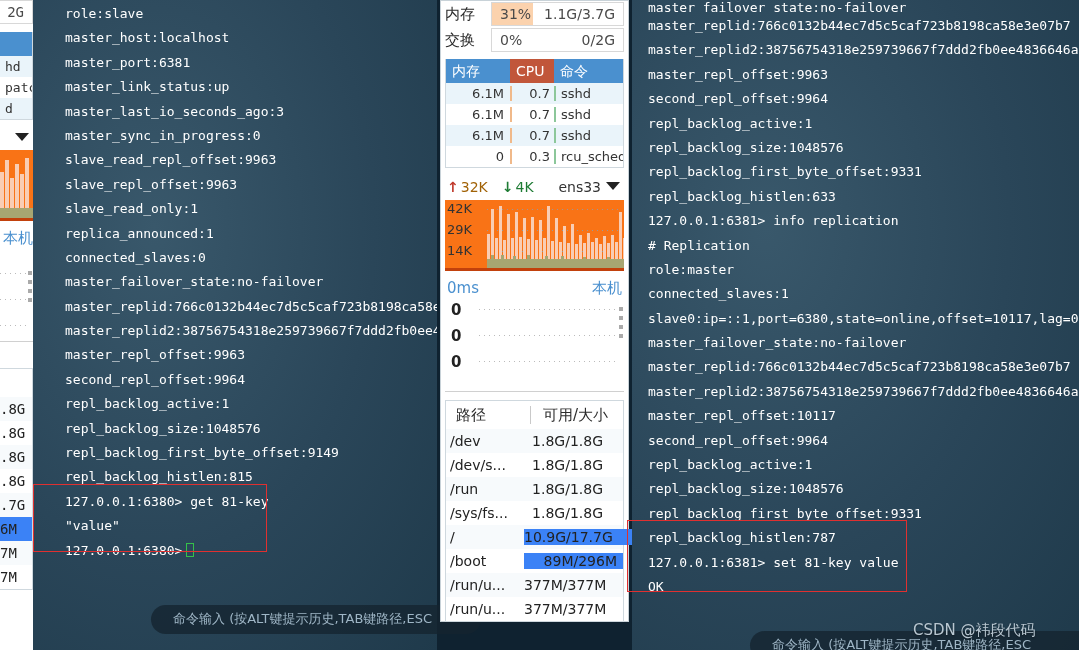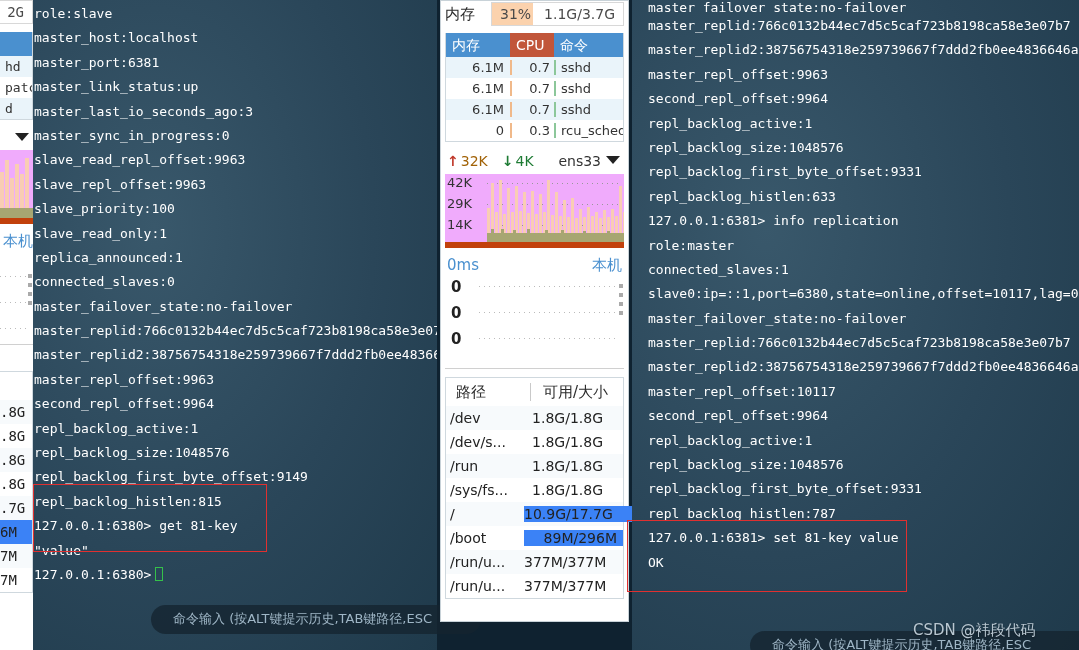--- a/index.html
+++ b/index.html
@@ -15,21 +15,21 @@
   .term{
     background:#2c4a5c;
     background-image:radial-gradient(ellipse at 30% 35%, #39586b 0%, #2a4659 55%, #1f3a4b 100%);
     color:#ffffff;
     font-size:13px;
     line-height:24.4px;
     padding-top:2px;
     overflow:hidden;
     white-space:nowrap;
   }
-  .term .ln{padding-left:1px;height:24.4px;}
+  .term .ln{padding-left:32px;height:24.4px;}
   .term.right .ln{padding-left:16px;}
   .cursor{
     display:inline-block;width:8px;height:14px;
     border:1px solid #35c14a;box-sizing:border-box;
     vertical-align:-2px;margin-left:4px;background:transparent;
   }
   .redbox{
     position:absolute;border:1px solid #e03030;box-sizing:border-box;
     pointer-events:none;
   }
@@ -81,22 +81,22 @@
   
   .nethead{display:flex;align-items:center;height:22px;margin:8px 4px 2px 6px;font-size:14px;}
   .nethead .up{color:#c0392b;font-weight:bold;margin-right:2px;}
   .nethead .upv{color:#a16207;margin-right:14px;}
   .nethead .dn{color:#1e7b34;font-weight:bold;margin-right:2px;}
   .nethead .dnv{color:#1e7b34;}
   .nethead .iface{margin-left:auto;margin-right:4px;color:#333;font-size:14px;}
   .caret{display:inline-block;width:0;height:0;border-left:7px solid transparent;border-right:7px solid transparent;border-top:8px solid #222;margin-left:5px;vertical-align:2px;}
 
   .netchart{
-    position:relative;height:68px;margin:0 4px;border-bottom:6px solid #c2410c;
-    background:#f0abfc;overflow:hidden;
+    position:relative;height:68px;margin:0 4px;border-bottom:3px solid #c2410c;
+    background:#f97316;overflow:hidden;
   }
   .netchart .yl{position:absolute;left:2px;font-size:13px;color:#333;}
   .netchart .plot{position:absolute;left:42px;right:2px;top:2px;bottom:0;}
   .netchart .plot .bar{position:absolute;bottom:0;width:3px;background:#f9cdb4;}
   .netchart .plot .bar2{position:absolute;bottom:0;width:3px;background:#a7a672;}
   .netchart .dots{position:absolute;left:42px;right:2px;height:1px;
     background-image:linear-gradient(to right,#999 1px,transparent 1px);
     background-size:5px 1px;}
 
   .pinghead{display:flex;align-items:center;height:22px;margin:6px 6px 0 6px;font-size:15px;color:#4a90cf;}
@@ -218,21 +218,20 @@
 
 <div class="panel term left" style="left:33px;top:0;width:404px;height:650px;">
   <div class="ln">role:slave</div>
   <div class="ln">master_host:localhost</div>
   <div class="ln">master_port:6381</div>
   <div class="ln">master_link_status:up</div>
   <div class="ln">master_last_io_seconds_ago:3</div>
   <div class="ln">master_sync_in_progress:0</div>
   <div class="ln">slave_read_repl_offset:9963</div>
   <div class="ln">slave_repl_offset:9963</div>
-  <div class="ln">slave_priority:100</div>
   <div class="ln">slave_read_only:1</div>
   <div class="ln">replica_announced:1</div>
   <div class="ln">connected_slaves:0</div>
   <div class="ln">master_failover_state:no-failover</div>
   <div class="ln">master_replid:766c0132b44ec7d5c5caf723b8198ca58e3e07b7</div>
   <div class="ln">master_replid2:38756754318e259739667f7ddd2fb0ee4836646a</div>
   <div class="ln">master_repl_offset:9963</div>
   <div class="ln">second_repl_offset:9964</div>
   <div class="ln">repl_backlog_active:1</div>
   <div class="ln">repl_backlog_size:1048576</div>
@@ -252,20 +251,28 @@
 
   <div class="mrow">
     <div class="mlabel">内存</div>
     <div class="mbar">
       <div class="fill" style="width:31%;"></div>
       <span class="pct">31%</span>
       <span class="amt">1.1G/3.7G</span>
     </div>
   </div>
 
+  <div class="mrow">
+    <div class="mlabel">交换</div>
+    <div class="mbar">
+      <div class="fill" style="width:0%;"></div>
+      <span class="pct">0%</span>
+      <span class="amt">0/2G</span>
+    </div>
+  </div>
 
   <div class="ptable">
     <div class="phead">
       <div class="c1">内存</div>
       <div class="c2">CPU</div>
       <div class="c3">命令</div>
     </div>
     <div class="prow">
       <div class="c1">6.1M</div>
       <div class="c2">0.7</div>
@@ -419,20 +426,21 @@
   <div class="ln" style="height:12px;line-height:12px;overflow:hidden;">master_failover_state:no-failover</div>
   <div class="ln">master_replid:766c0132b44ec7d5c5caf723b8198ca58e3e07b7</div>
   <div class="ln">master_replid2:38756754318e259739667f7ddd2fb0ee4836646a</div>
   <div class="ln">master_repl_offset:9963</div>
   <div class="ln">second_repl_offset:9964</div>
   <div class="ln">repl_backlog_active:1</div>
   <div class="ln">repl_backlog_size:1048576</div>
   <div class="ln">repl_backlog_first_byte_offset:9331</div>
   <div class="ln">repl_backlog_histlen:633</div>
   <div class="ln">127.0.0.1:6381&gt; info replication</div>
+  <div class="ln"># Replication</div>
   <div class="ln">role:master</div>
   <div class="ln">connected_slaves:1</div>
   <div class="ln">slave0:ip=::1,port=6380,state=online,offset=10117,lag=0</div>
   <div class="ln">master_failover_state:no-failover</div>
   <div class="ln">master_replid:766c0132b44ec7d5c5caf723b8198ca58e3e07b7</div>
   <div class="ln">master_replid2:38756754318e259739667f7ddd2fb0ee4836646a</div>
   <div class="ln">master_repl_offset:10117</div>
   <div class="ln">second_repl_offset:9964</div>
   <div class="ln">repl_backlog_active:1</div>
   <div class="ln">repl_backlog_size:1048576</div>

